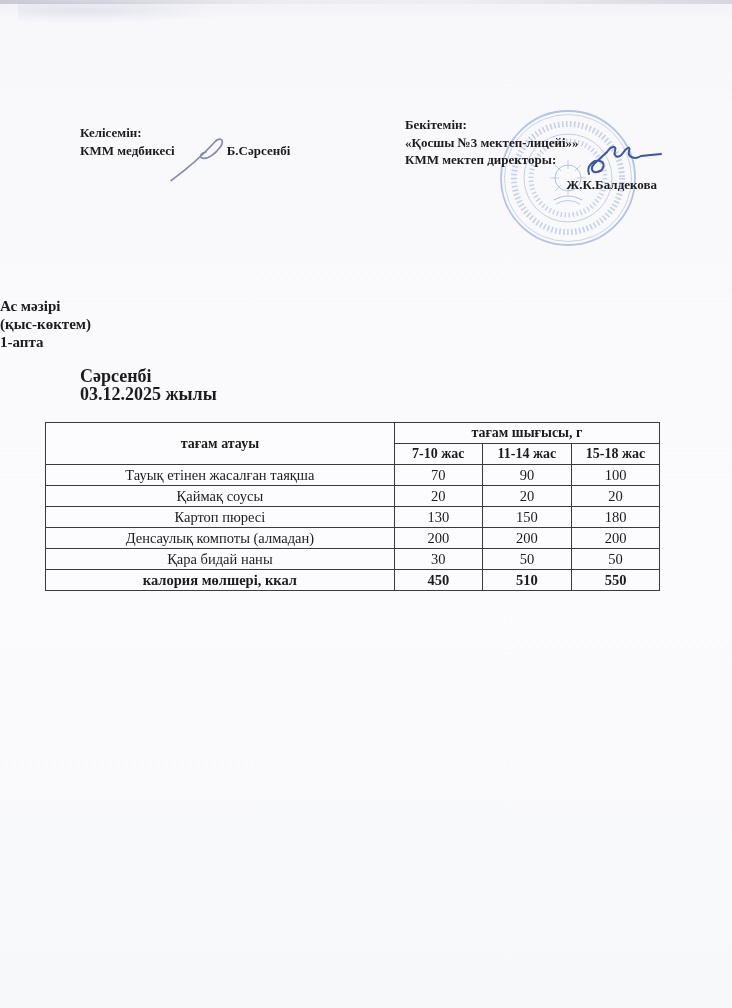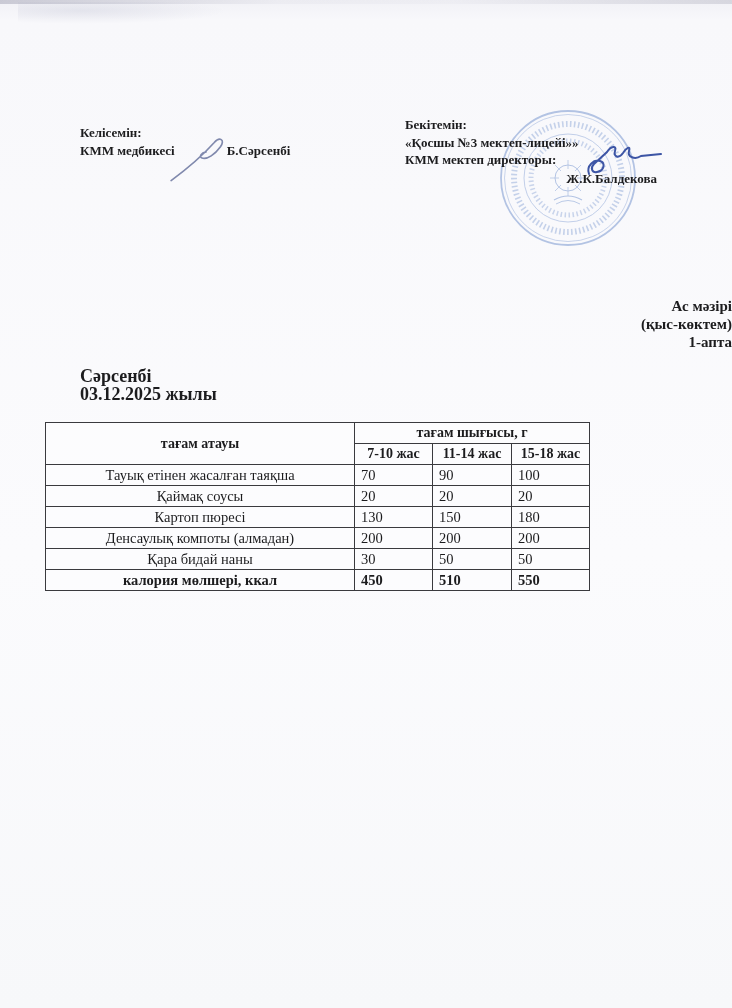--- a/index.html
+++ b/index.html
@@ -23,44 +23,44 @@
     position:absolute;top:2px;left:18px;width:210px;height:22px;
     background:radial-gradient(ellipse at 30% 40%,rgba(120,125,160,.14),rgba(120,125,160,0) 70%);
   }
   
   .approvals{position:absolute;top:116px;left:0;width:732px;font-weight:bold;font-size:13px;line-height:17.5px;}
   .approve-left{position:absolute;left:80px;top:8px;width:300px;}
   .approve-right{position:absolute;left:405px;top:0;width:262px;}
   .sig-row{position:relative;display:flex;}
   .sig-row .role{white-space:nowrap;}
   .sig-row .name{white-space:nowrap;margin-left:52px;}
-  .right-name{ text-align:right;padding-right:10px;margin-top:1px;}
+  .right-name{ text-align:right;padding-right:10px;margin-top:7px;}
   .sig-med{position:absolute;left:88px;top:-10px;width:72px;height:52px;}
   .sig-dir{position:absolute;left:178px;top:-17px;width:84px;height:48px;}
   
   .stamp{position:absolute;left:498px;top:108px;width:140px;height:140px;opacity:.55;pointer-events:none;}
   
-  .doc-title{position:absolute;top:297px;left:0;width:732px;text-align:right;font-weight:bold;font-size:15px;line-height:18px;}
+  .doc-title{position:absolute;top:297px;left:0;width:732px;text-align:left;font-weight:bold;font-size:15px;line-height:18px;}
   
   .date-block{position:absolute;top:367px;left:80px;font-weight:bold;font-size:18px;line-height:18px;}
   
   .menu-table{
-    position:absolute;top:422px;left:45px;width:545px;
+    position:absolute;top:422px;left:45px;width:615px;
     border-collapse:collapse;
     font-size:14.5px;
   }
   .menu-table th,.menu-table td{
     border:1px solid #3a3a3e;
     padding:1px 6px;
     height:18px;
     background:rgba(255,255,255,.35);
   }
   .menu-table th{font-weight:bold;text-align:center;font-size:14px;}
   .menu-table td.dish{text-align:center;}
-  .menu-table td.val{width:14%;}
+  .menu-table td.val{text-align:center;width:14%;}
   .menu-table col.c-dish{width:55.5%;}
   .menu-table col.c-a1{width:13%;}
   .menu-table col.c-a2{width:14.2%;}
   .menu-table tr.total td{font-weight:bold;}
 </style>
 </head>
 <body>
 
 <div class="page">
   <div class="scan-edge-top"></div>

